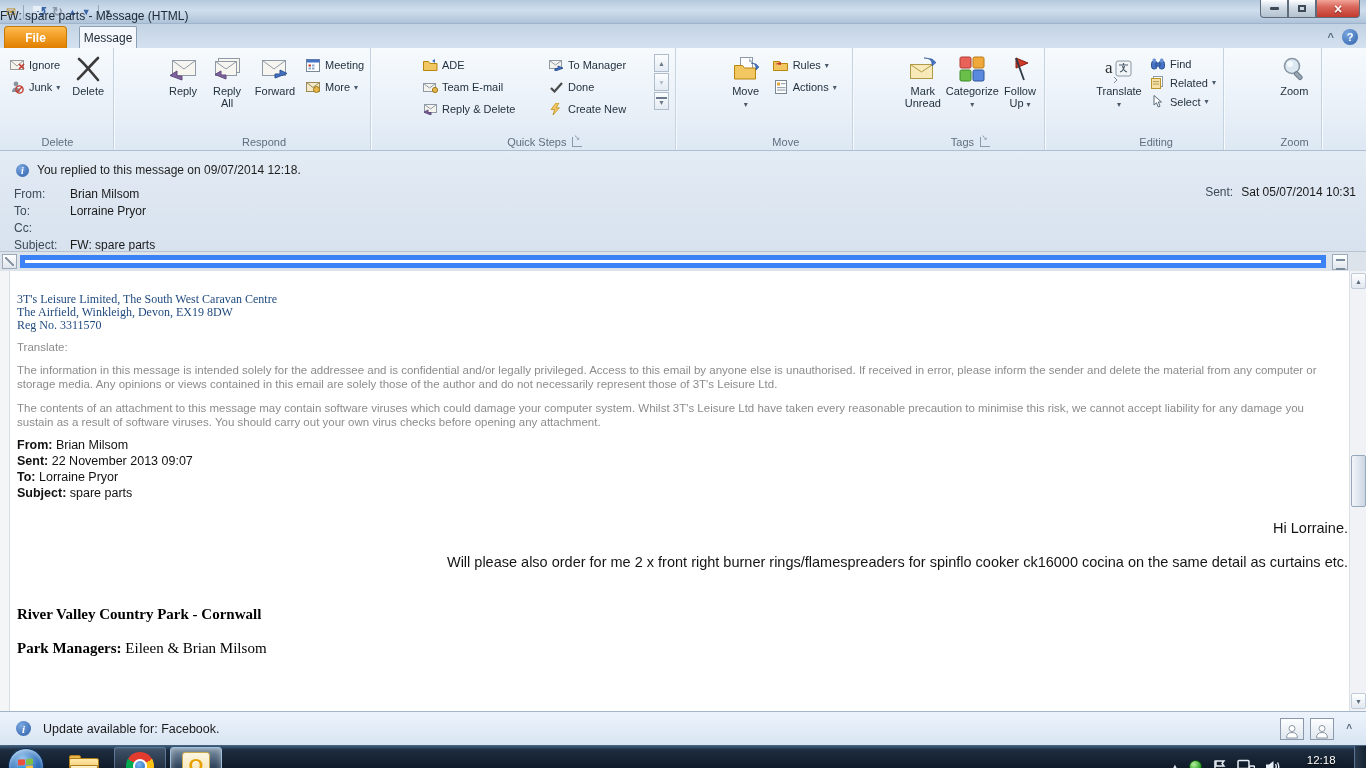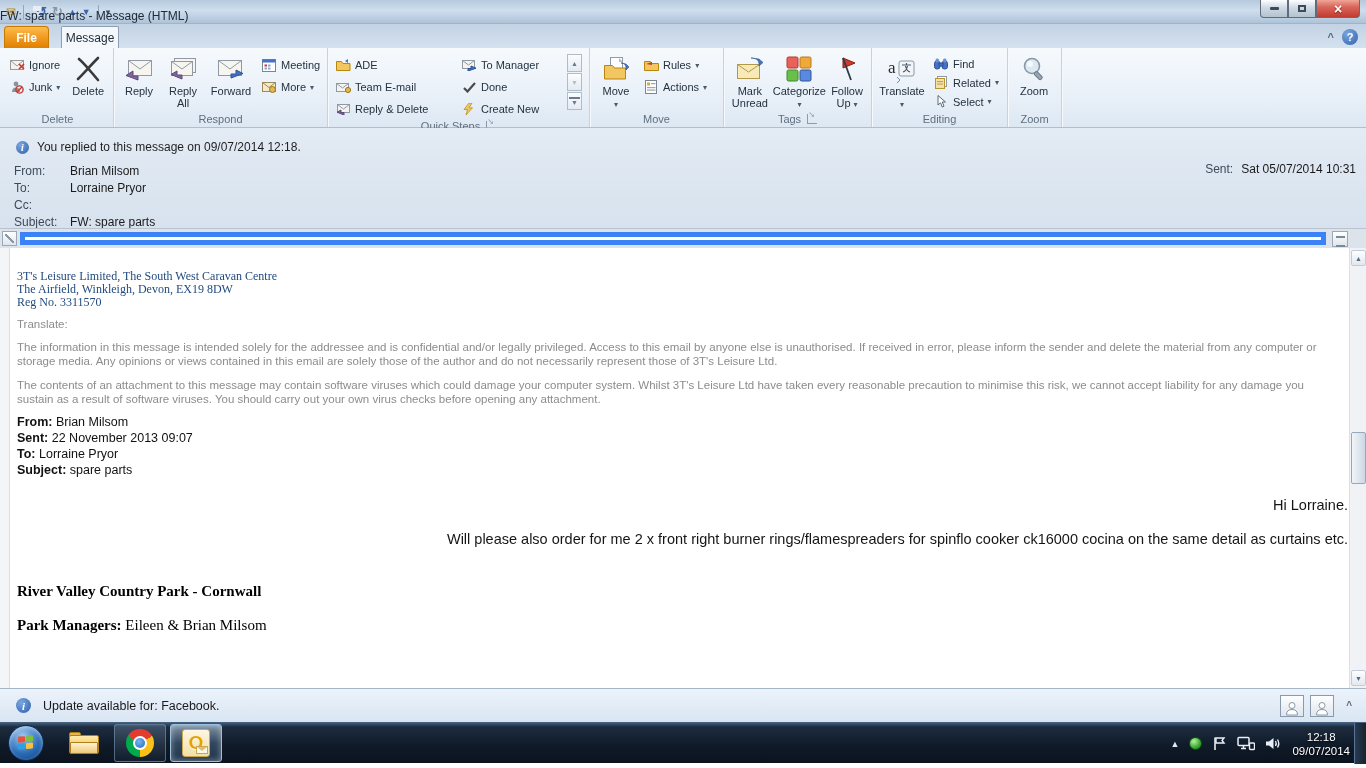--- a/index.html
+++ b/index.html
@@ -24,28 +24,28 @@
   .win-controls { position:absolute; right:6px; top:0; display:flex; }
   .wc { width:28px; height:18px; border:1px solid #5e6c7c; border-top:none; display:flex; align-items:center; justify-content:center; background:linear-gradient(#fdfeff,#cfd9e4 45%,#b4c2d0); }
   .wc.min { border-radius:0 0 0 4px; }
   .wc.close { width:44px; border-radius:0 0 4px 0; background:linear-gradient(#f2a598,#d9675c 40%,#c23b2e); }
   .wc .bar { width:9px; height:3px; background:#3d4a58; border-radius:1px; }
   .wc .rest { width:8px; height:7px; border:2px solid #3d4a58; }
   .wc.close .x { color:#fff; font-weight:bold; font-size:14px; line-height:12px; text-shadow:0 1px 1px #7a1d12; }
 
   
   .tabrow { height:24px; background:linear-gradient(#c3d3e4,#d4e1ef); display:flex; align-items:flex-end; position:relative; }
-  .file-tab { margin-left:4px; width:45px; height:22px; border-radius:4px 4px 0 0; background:linear-gradient(#fcbd4e,#f3a02a 40%,#e08000); color:#fff; font-weight:bold; display:flex; align-items:center; justify-content:center; border:1px solid #c77a00; border-bottom:none; }
+  .file-tab { margin-left:4px; width:63px; height:22px; border-radius:4px 4px 0 0; background:linear-gradient(#fcbd4e,#f3a02a 40%,#e08000); color:#fff; font-weight:bold; display:flex; align-items:center; justify-content:center; border:1px solid #c77a00; border-bottom:none; }
   .msg-tab { margin-left:12px; width:58px; height:22px; background:#f4f8fc; border:1px solid #8ba0b5; border-bottom:none; border-radius:2px 2px 0 0; display:flex; align-items:center; justify-content:center; color:#1f2a36; }
   .tab-right { position:absolute; right:8px; bottom:3px; display:flex; align-items:center; gap:8px; }
   .chev-up { color:#5a6b7d; font-weight:bold; font-size:11px; }
   .help-btn { width:16px; height:16px; border-radius:50%; background:radial-gradient(circle at 35% 30%, #7aa7e0, #2f62ab); color:#fff; font-weight:bold; font-size:11px; display:flex; align-items:center; justify-content:center; }
 
   
-  .ribbon { height:80px; background:linear-gradient(#f6fafd,#e9f0f8 60%,#dde8f3); border-bottom:1px solid #aebfd1; display:flex; padding-left:2px; }
+  .ribbon { height:103px; background:linear-gradient(#f6fafd,#e9f0f8 60%,#dde8f3); border-bottom:1px solid #aebfd1; display:flex; padding-left:2px;gap:44px; }
   .rgroup { display:flex; flex-direction:column; border-right:1px solid #c5d2e0; box-shadow:1px 0 0 #f6fafd; }
   .rg-body { flex:1; display:flex; align-items:stretch; padding:2px 3px 0 3px; }
   .rg-label { height:15px; text-align:center; font-size:11px; color:#5f6e7e; display:flex; align-items:center; justify-content:center; gap:4px; padding-bottom:1px; }
   .launcher { width:10px; height:10px; border-left:1px solid #8a9bac; border-bottom:1px solid #8a9bac; position:relative; margin-left:2px; }
   .launcher::after { content:"↘"; position:absolute; left:0px; top:-4px; font-size:8px; color:#8a9bac; }
 
   .btn-lg { width:52px; display:flex; flex-direction:column; align-items:center; justify-content:flex-start; padding-top:3px; border-radius:3px; }
   .btn-lg .ic32 { width:32px; height:32px; display:flex; align-items:center; justify-content:center; }
   .btn-lg .lbl { font-size:11px; line-height:12px; text-align:center; color:#243240; }
   .smallcol { display:flex; flex-direction:column; justify-content:flex-start; padding-top:4px; }

